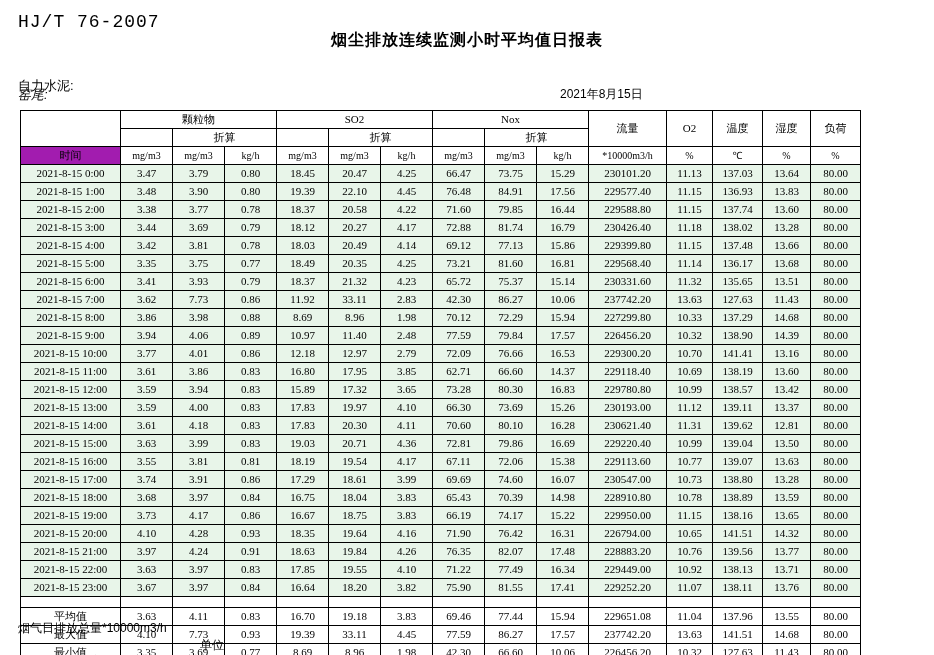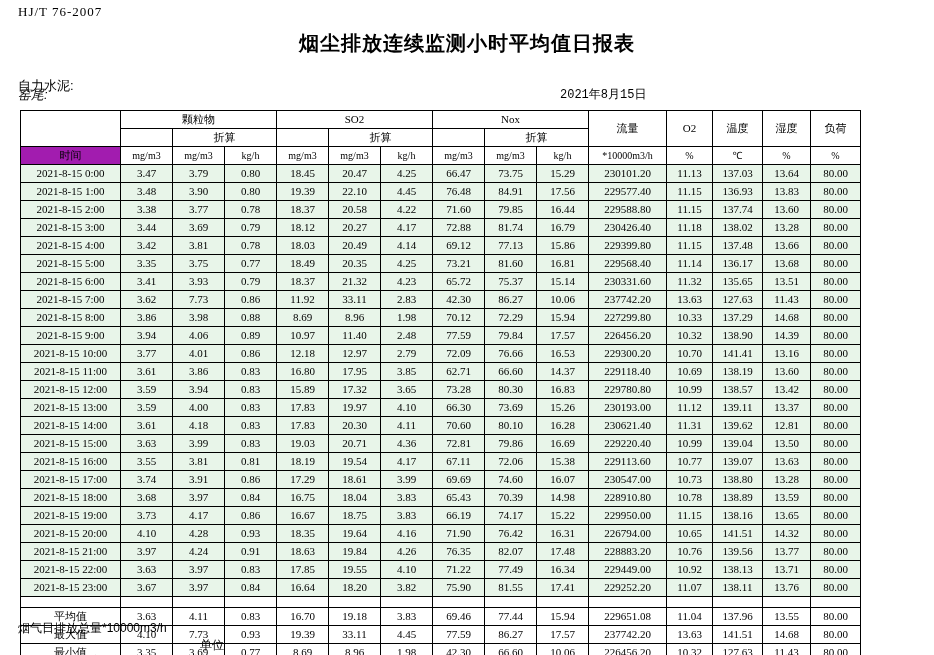--- a/index.html
+++ b/index.html
@@ -11,32 +11,32 @@
     width: 934px;
     height: 655px;
     font-family: "Liberation Sans", sans-serif;
     color: #000;
     position: relative;
     overflow: hidden;
   }
   .std-code {
     position: absolute;
     left: 18px;
-    top: 4px;
-    font-family: Liberation Serif, serif;
-    font-size: 13px;
+    top: 12px;
+    font-family: Liberation Mono, monospace;
+    font-size: 18px;
     letter-spacing: 1px;
   }
   .doc-title {
     position: absolute;
     left: 0;
     right: 0;
     top: 30px;
     text-align: center;
-    font-size: 20px;
+    font-size: 16px;
     font-weight: bold;
     letter-spacing: 1px;
   }
   .company {
     position: absolute;
     left: 18px;
     top: 65px;
     font-size: 13px;
     margin-top: 12px;
   }
@@ -45,21 +45,21 @@
     left: 18px;
     top: 86px;
     font-size: 13px;
     font-style: italic;
   }
   .report-date {
     position: absolute;
     left: 560px;
     top: 86px;
     font-size: 12px;
-    font-family: Liberation Mono, monospace;
+    font-family: Liberation Sans, sans-serif;
     text-align: center;
   }
   table.report {
     position: absolute;
     left: 20px;
     top: 110px;
     border-collapse: collapse;
     font-family: "Liberation Serif", serif;
     font-size: 11px;
     table-layout: fixed;

